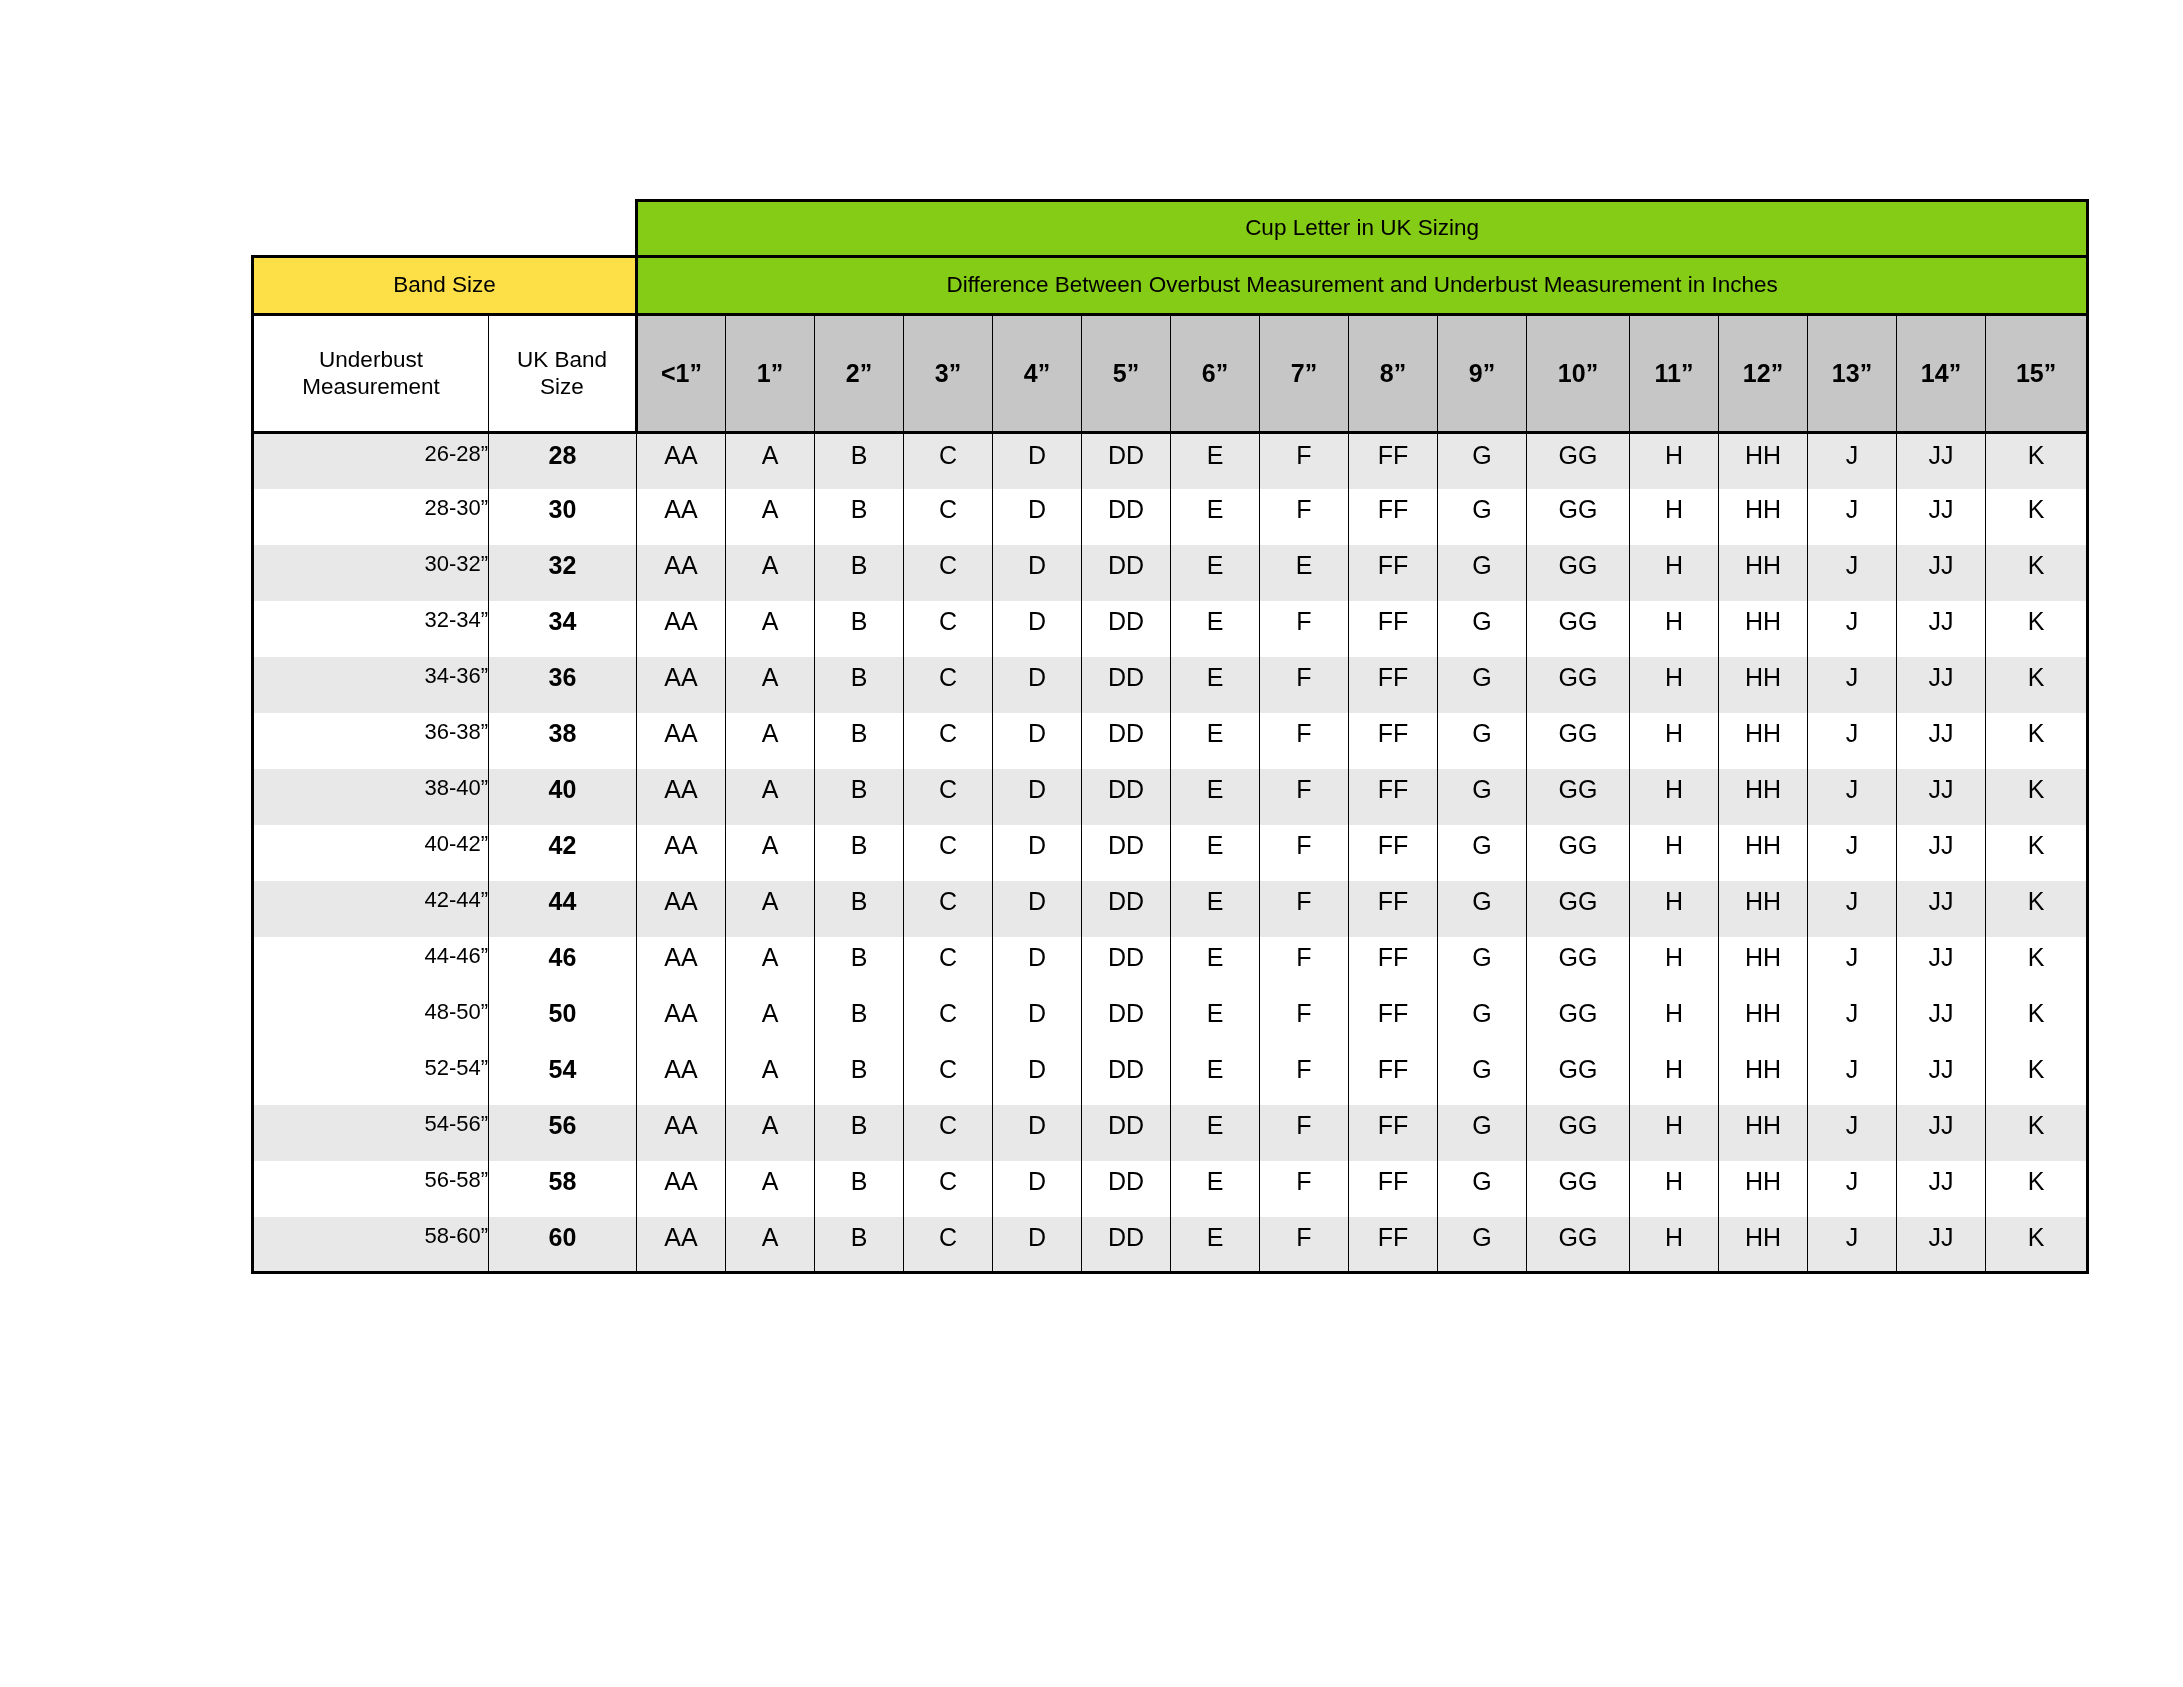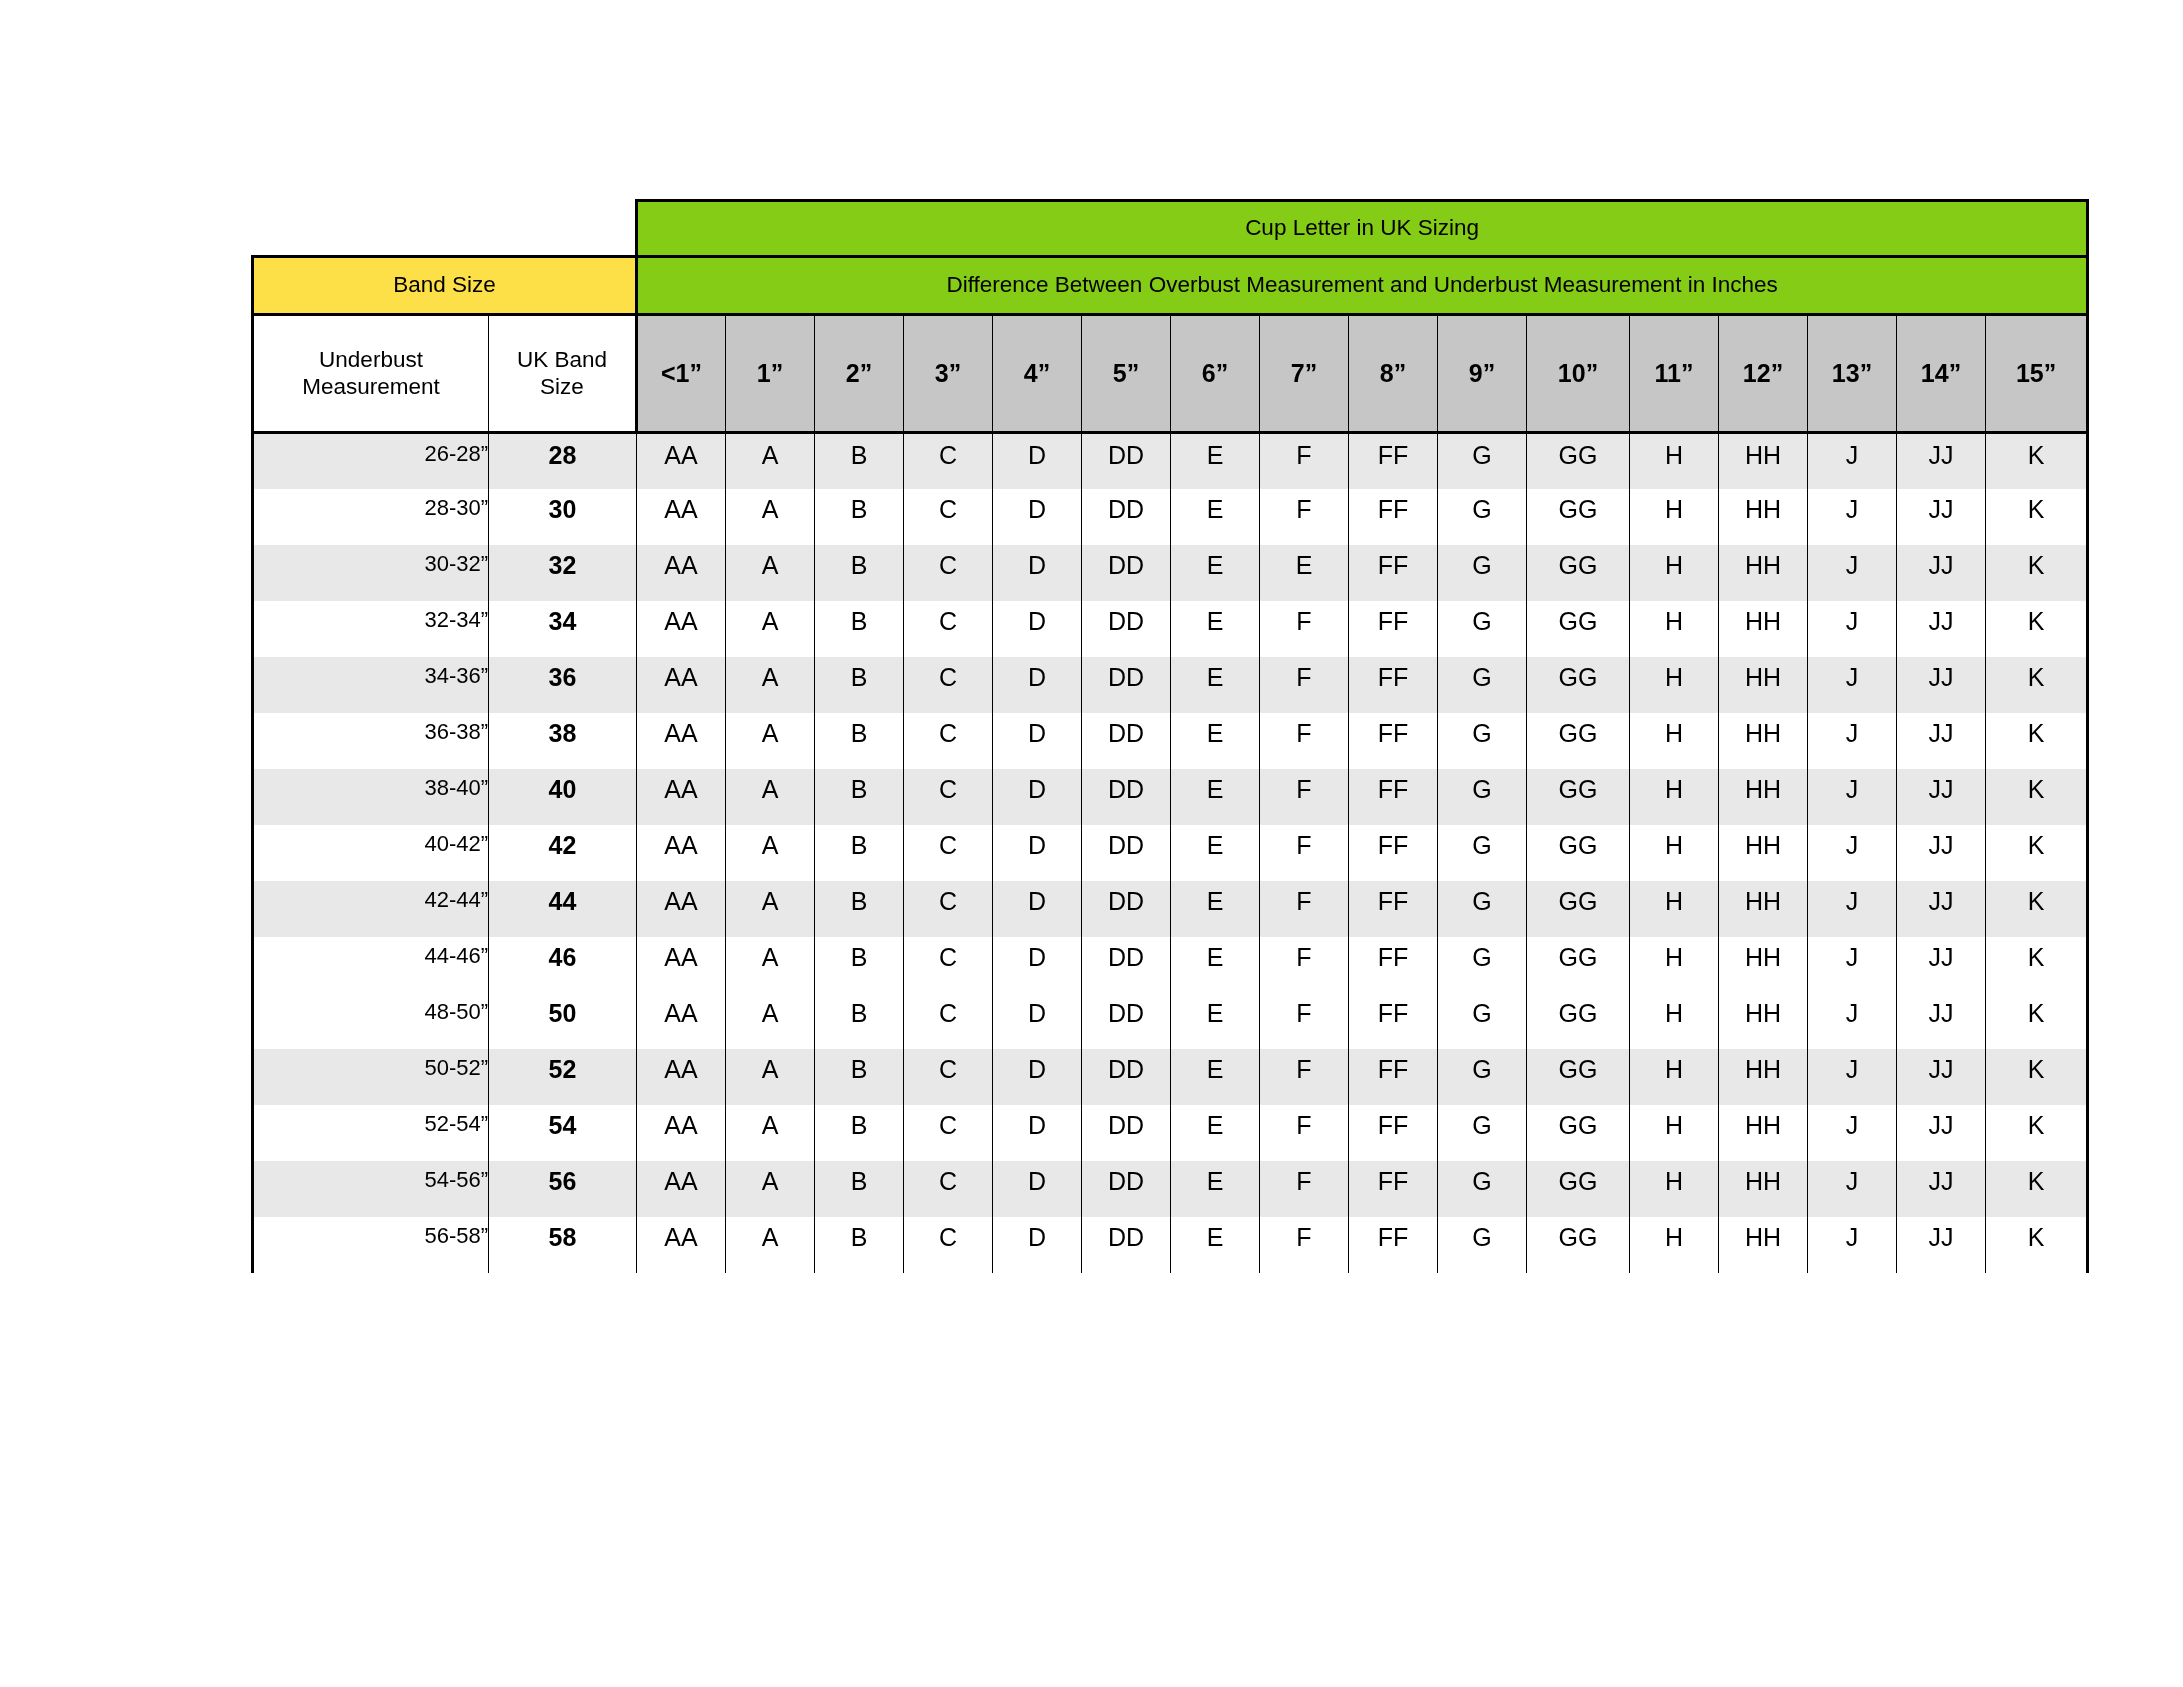--- a/index.html
+++ b/index.html
@@ -387,40 +387,20 @@
           <td class="cup-cell">F</td>
           <td class="cup-cell">FF</td>
           <td class="cup-cell">G</td>
           <td class="cup-cell">GG</td>
           <td class="cup-cell">H</td>
           <td class="cup-cell">HH</td>
           <td class="cup-cell">J</td>
           <td class="cup-cell">JJ</td>
           <td class="cup-cell last-col">K</td>
         </tr>
-        <tr class="data-row stripe">
-          <td class="ub-cell">50-52”</td>
-          <td class="band-cell">52</td>
-          <td class="cup-cell">AA</td>
-          <td class="cup-cell">A</td>
-          <td class="cup-cell">B</td>
-          <td class="cup-cell">C</td>
-          <td class="cup-cell">D</td>
-          <td class="cup-cell">DD</td>
-          <td class="cup-cell">E</td>
-          <td class="cup-cell">F</td>
-          <td class="cup-cell">FF</td>
-          <td class="cup-cell">G</td>
-          <td class="cup-cell">GG</td>
-          <td class="cup-cell">H</td>
-          <td class="cup-cell">HH</td>
-          <td class="cup-cell">J</td>
-          <td class="cup-cell">JJ</td>
-          <td class="cup-cell last-col">K</td>
-        </tr>
         <tr class="data-row">
           <td class="ub-cell">52-54”</td>
           <td class="band-cell">54</td>
           <td class="cup-cell">AA</td>
           <td class="cup-cell">A</td>
           <td class="cup-cell">B</td>
           <td class="cup-cell">C</td>
           <td class="cup-cell">D</td>
           <td class="cup-cell">DD</td>
           <td class="cup-cell">E</td>
@@ -467,16 +447,36 @@
           <td class="cup-cell">F</td>
           <td class="cup-cell">FF</td>
           <td class="cup-cell">G</td>
           <td class="cup-cell">GG</td>
           <td class="cup-cell">H</td>
           <td class="cup-cell">HH</td>
           <td class="cup-cell">J</td>
           <td class="cup-cell">JJ</td>
           <td class="cup-cell last-col">K</td>
         </tr>
+        <tr class="data-row stripe last-row">
+          <td class="ub-cell">58-60”</td>
+          <td class="band-cell">60</td>
+          <td class="cup-cell">AA</td>
+          <td class="cup-cell">A</td>
+          <td class="cup-cell">B</td>
+          <td class="cup-cell">C</td>
+          <td class="cup-cell">D</td>
+          <td class="cup-cell">DD</td>
+          <td class="cup-cell">E</td>
+          <td class="cup-cell">F</td>
+          <td class="cup-cell">FF</td>
+          <td class="cup-cell">G</td>
+          <td class="cup-cell">GG</td>
+          <td class="cup-cell">H</td>
+          <td class="cup-cell">HH</td>
+          <td class="cup-cell">J</td>
+          <td class="cup-cell">JJ</td>
+          <td class="cup-cell last-col">K</td>
+        </tr>
       </tbody>
   </table>
 </div>
 
 
 </body></html>

